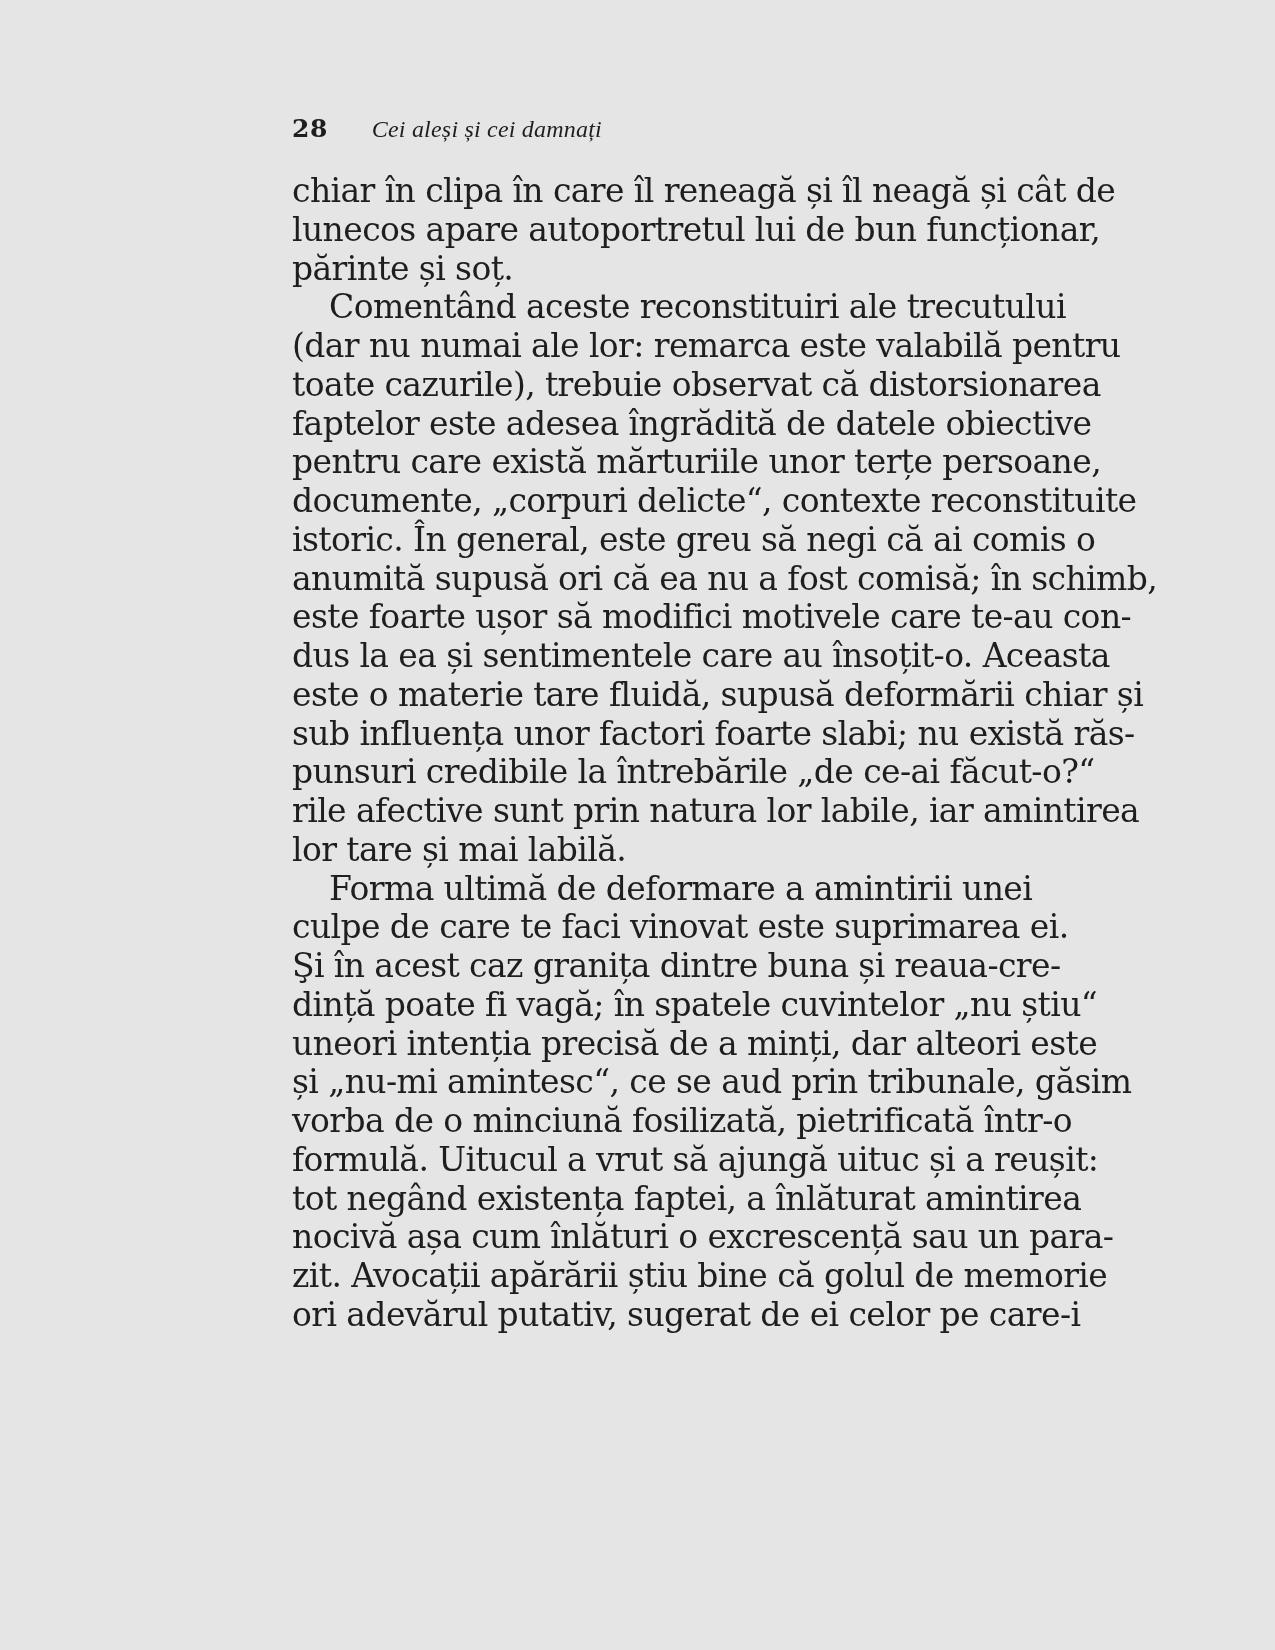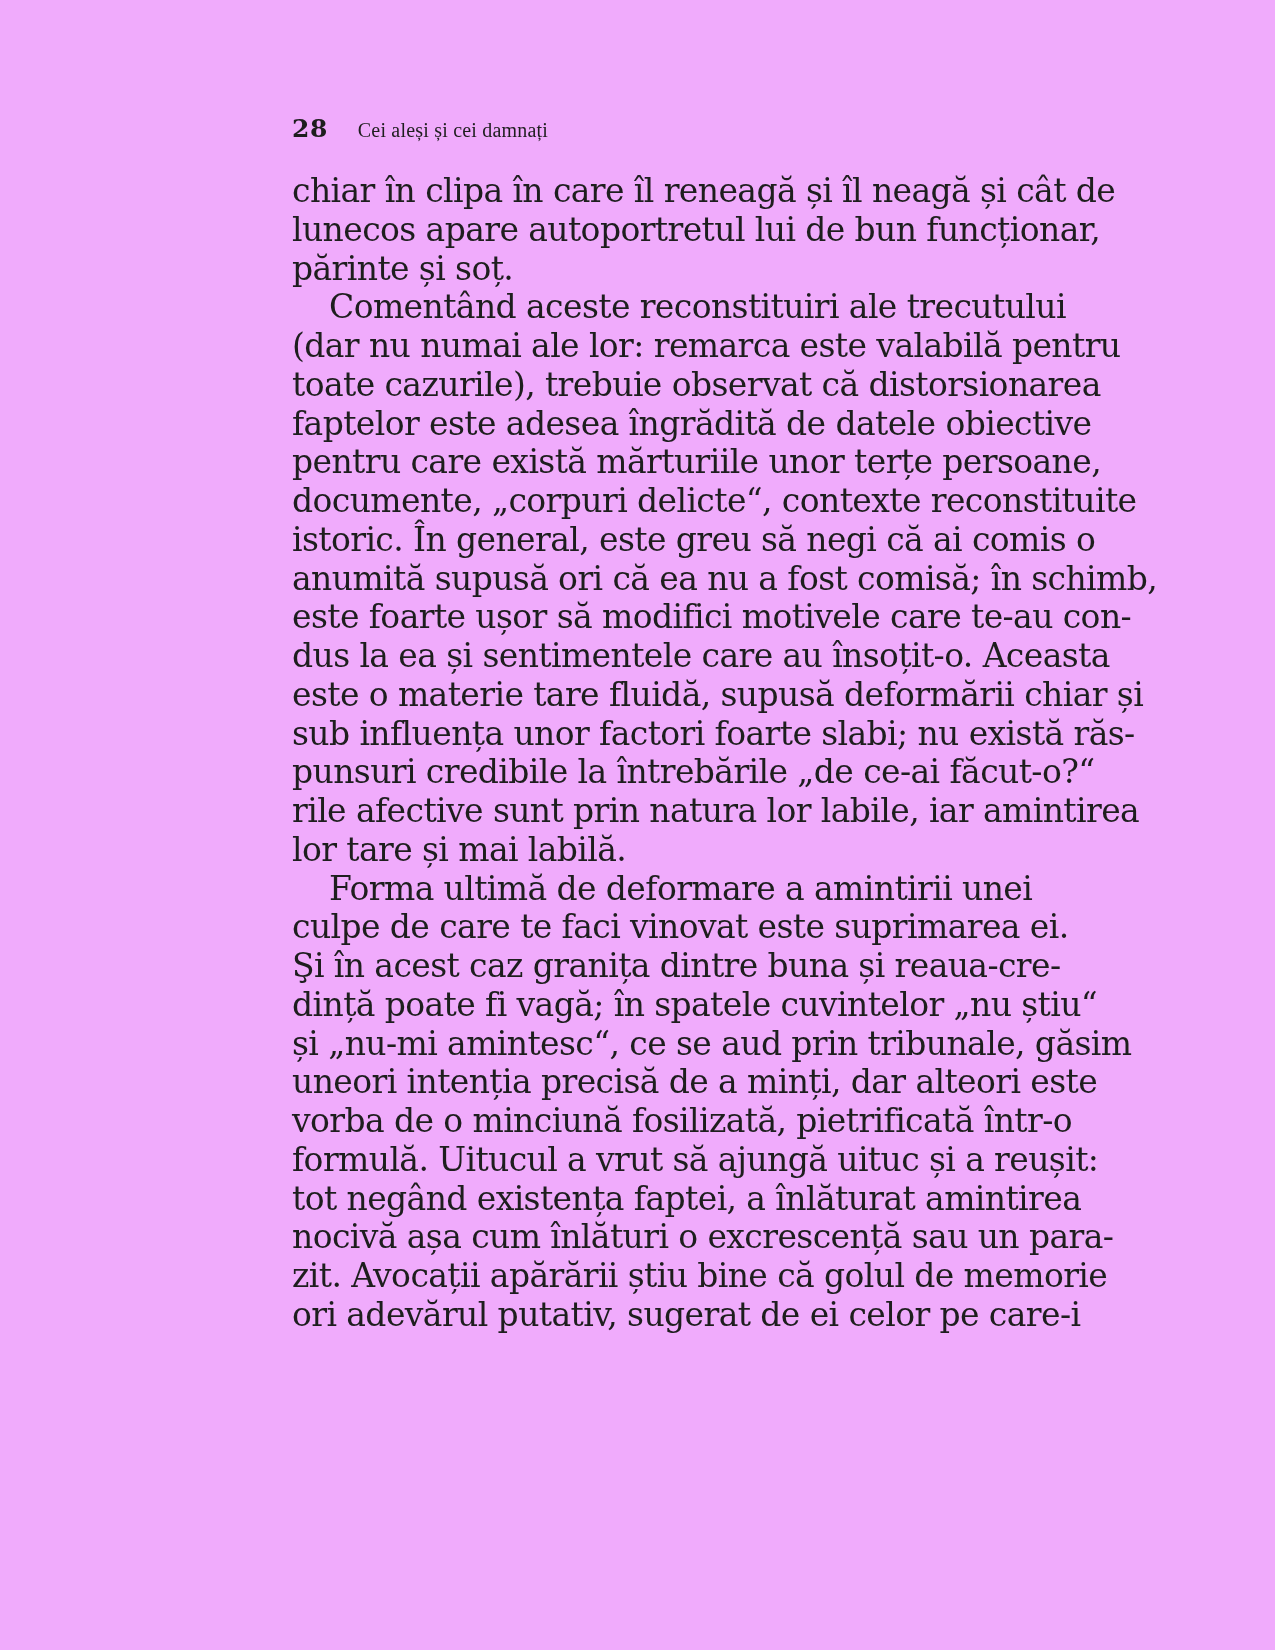--- a/index.html
+++ b/index.html
@@ -1,28 +1,28 @@
 <!DOCTYPE html>
 <html><head>
   <meta charset="utf-8">
   <style>
     html, body { margin: 0; padding: 0; background: #ffffff; }
     body { width: 1275px; height: 1650px; position: relative; overflow: hidden; }
     .page {
-      position: absolute; left: 0; top: 0; width: 1275px; height: 1650px; background: #f0abfc;
+      position: absolute; left: 0; top: 0; width: 1275px; height: 1650px; background: #e5e5e5;
       color: #1e1e1e;
       font-family: "DejaVu Serif", "Liberation Serif", serif;
     }
     .running-head {
       position: absolute; left: 292px; top: 114px; height: 34px;
       display: flex; align-items: baseline; white-space: nowrap;
     }
     .page-number { font-size: 25px; font-weight: bold; letter-spacing: 0.5px; }
     .book-title {
-      margin-left: 30px; font-size: 20px; 
+      margin-left: 44px; font-size: 24px; font-style: italic;
       font-family: "Liberation Serif", "DejaVu Serif", serif; letter-spacing: 0.2px;
     }
     .body-text {
       position: absolute; left: 292px; top: 172px; width: 622px;
     }
     .line {
       display: block; height: 38.75px; line-height: 38.75px;
       font-size: 33px; white-space: nowrap;
       text-align: justify; text-align-last: justify;
       letter-spacing: -0.6px;
@@ -55,22 +55,22 @@
     <span class="line">dus la ea și sentimentele care au însoțit-o. Aceasta</span>
     <span class="line">este o materie tare fluidă, supusă deformării chiar și</span>
     <span class="line">sub influența unor factori foarte slabi; nu există răs-</span>
     <span class="line">punsuri credibile la întrebările „de ce-ai făcut-o?“</span>
     <span class="line">rile afective sunt prin natura lor labile, iar amintirea</span>
     <span class="line last">lor tare și mai labilă.</span>
     <span class="line indent">Forma ultimă de deformare a amintirii unei</span>
     <span class="line">culpe de care te faci vinovat este suprimarea ei.</span>
     <span class="line">Şi în acest caz granița dintre buna și reaua-cre-</span>
     <span class="line">dință poate fi vagă; în spatele cuvintelor „nu știu“</span>
+    <span class="line">uneori intenția precisă de a minți, dar alteori este</span>
     <span class="line">și „nu-mi amintesc“, ce se aud prin tribunale, găsim</span>
-    <span class="line">uneori intenția precisă de a minți, dar alteori este</span>
     <span class="line">vorba de o minciună fosilizată, pietrificată într-o</span>
     <span class="line">formulă. Uitucul a vrut să ajungă uituc și a reușit:</span>
     <span class="line">tot negând existența faptei, a înlăturat amintirea</span>
     <span class="line">nocivă așa cum înlături o excrescență sau un para-</span>
     <span class="line">zit. Avocații apărării știu bine că golul de memorie</span>
     <span class="line">ori adevărul putativ, sugerat de ei celor pe care-i</span>
   </div>
 </div>
 
 </body></html>

